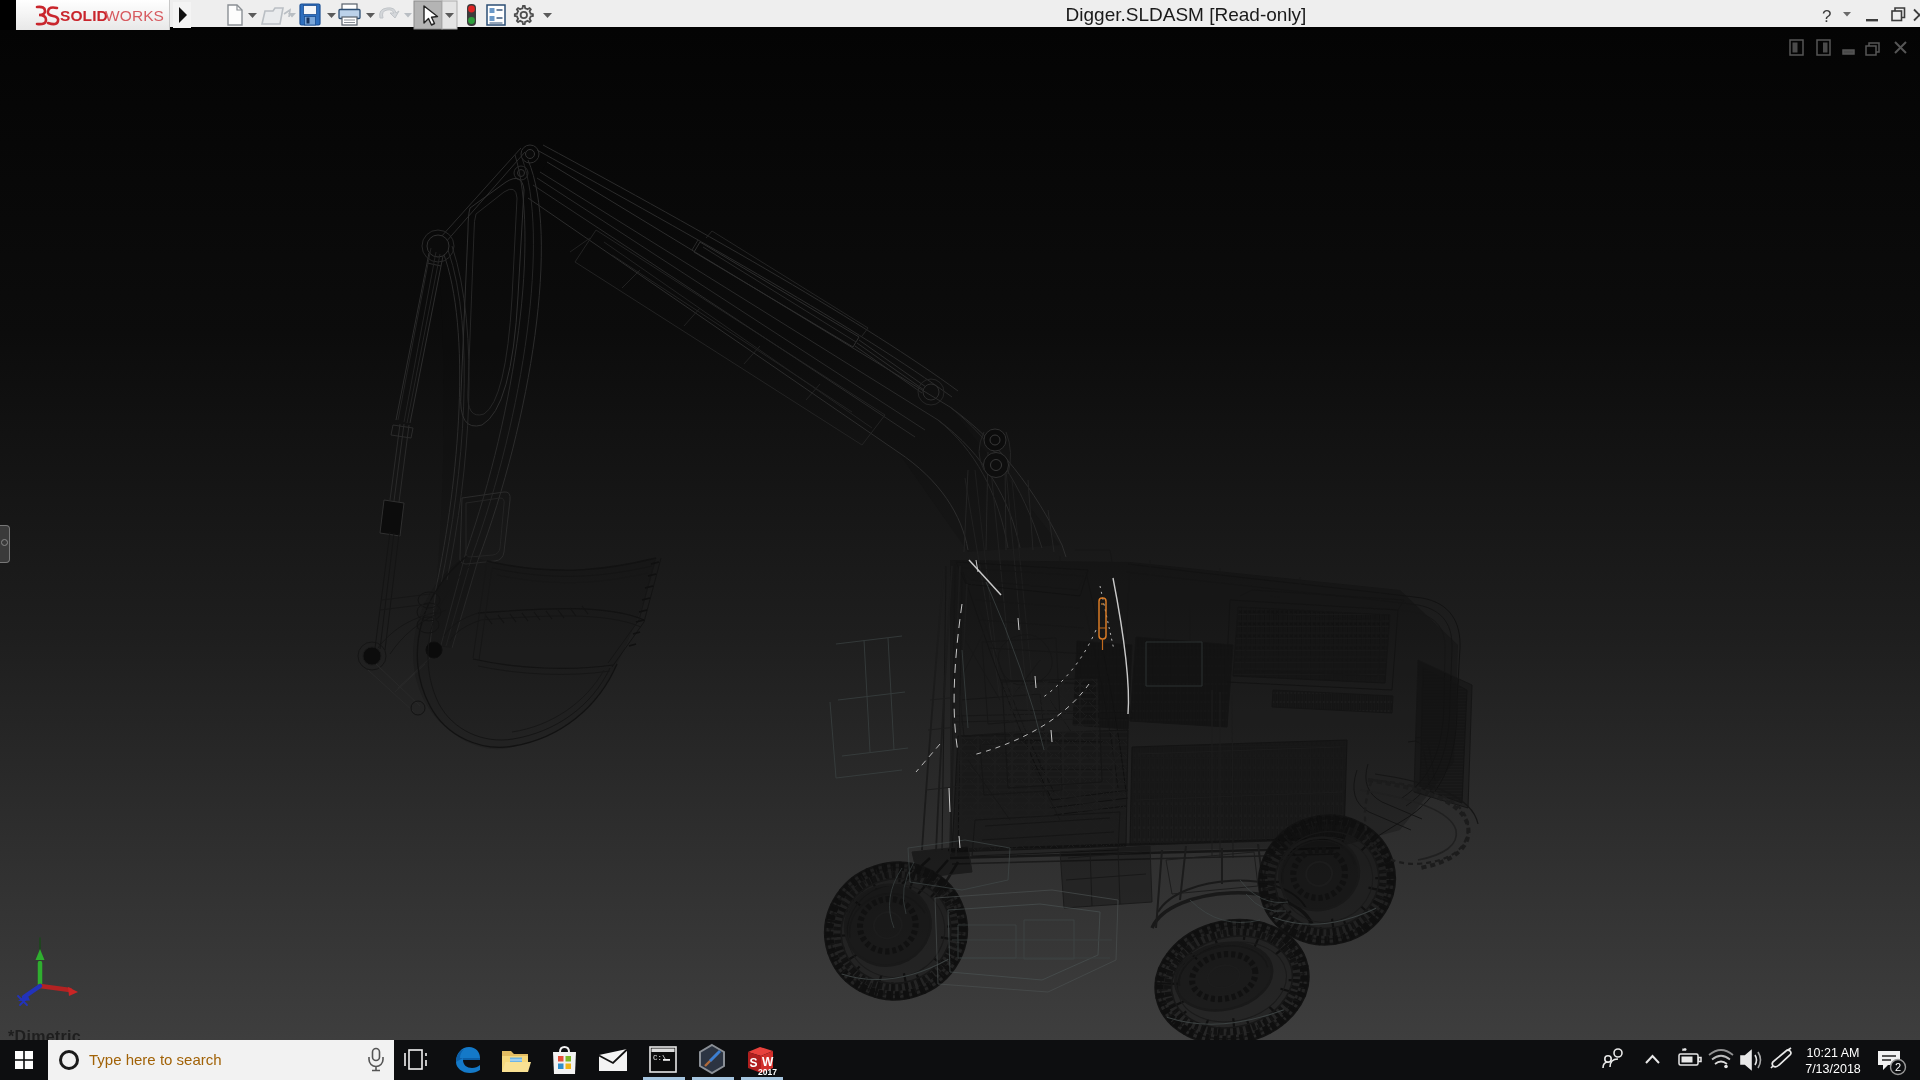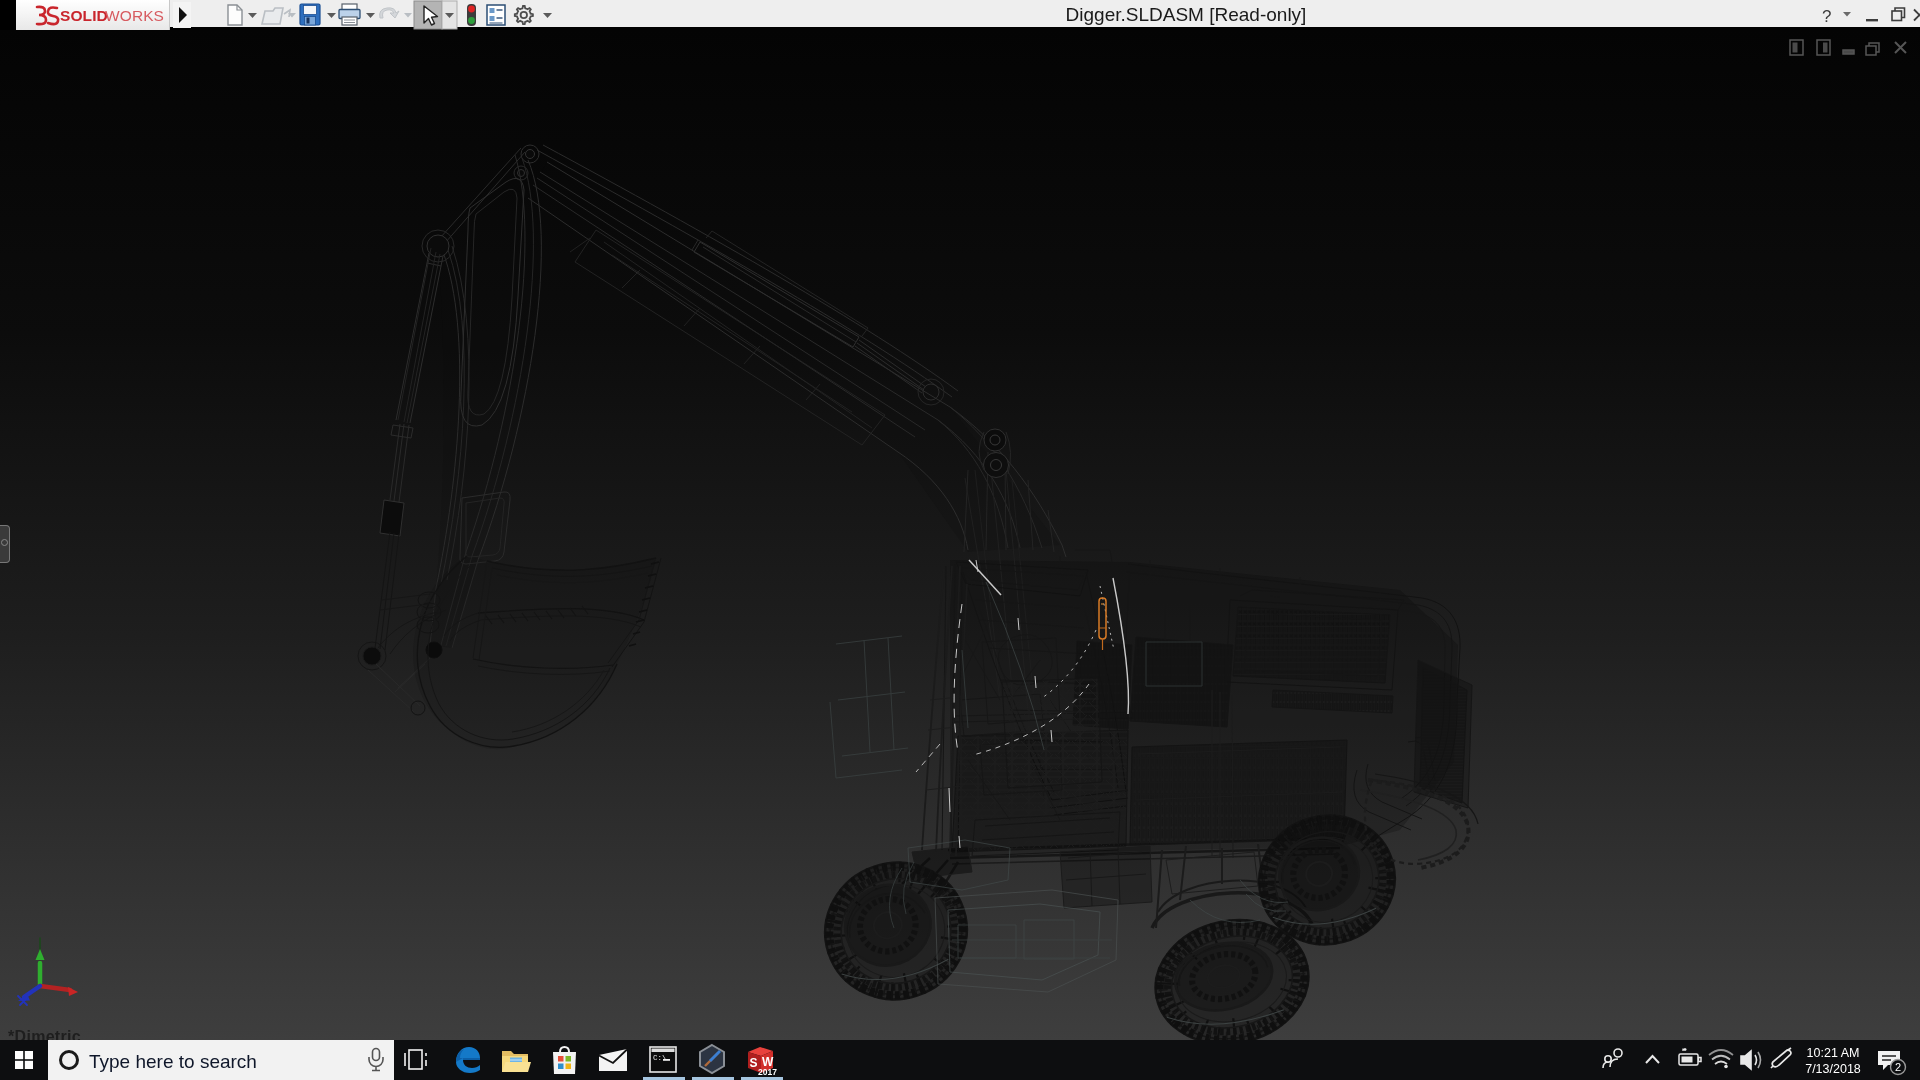--- a/index.html
+++ b/index.html
@@ -16,21 +16,21 @@
   #viewport{position:absolute;left:0;top:30px;width:1920px;height:1010px;
     background:linear-gradient(#040404,#0c0c0c 30%,#1e1e1e 60%,#3e3e3e 100%);}
   #dimetric{position:absolute;left:8px;top:998px;font-size:16px;color:#1e1e1e;font-weight:bold;letter-spacing:0.3px;}
   #lefttab{position:absolute;left:0;top:495px;width:9px;height:36px;background:#3a3a3a;
     border:1px solid #777;border-left:none;border-radius:0 4px 4px 0;}
   #lefttab:after{content:"";position:absolute;left:1px;top:13px;width:5px;height:5px;
     border:1px solid #888;border-radius:50%;}
   
   #taskbar{position:absolute;left:0;top:1040px;width:1920px;height:40px;background:#0d0e10;}
   #searchbox{position:absolute;left:48px;top:0px;width:346px;height:40px;background:#f2f2f2;}
-  #searchtext{position:absolute;left:41px;top:11px;font-size:19px;color:#0f172a;}
+  #searchtext{position:absolute;left:41px;top:11px;font-size:15px;color:#a16207;}
 </style>
 </head>
 <body>
 <div id="screen">
   <div id="viewport">
     <svg id="vpsvg" width="1920" height="1010" viewBox="0 30 1920 1010" style="position:absolute;left:0;top:0">
 
       <defs>
         <pattern id="pv" width="3.6" height="9" patternUnits="userSpaceOnUse">
           <path d="M0.8 0 V9 M2.5 0.8 V8.2" stroke="#121212" stroke-width="1.2" fill="none"></path>

